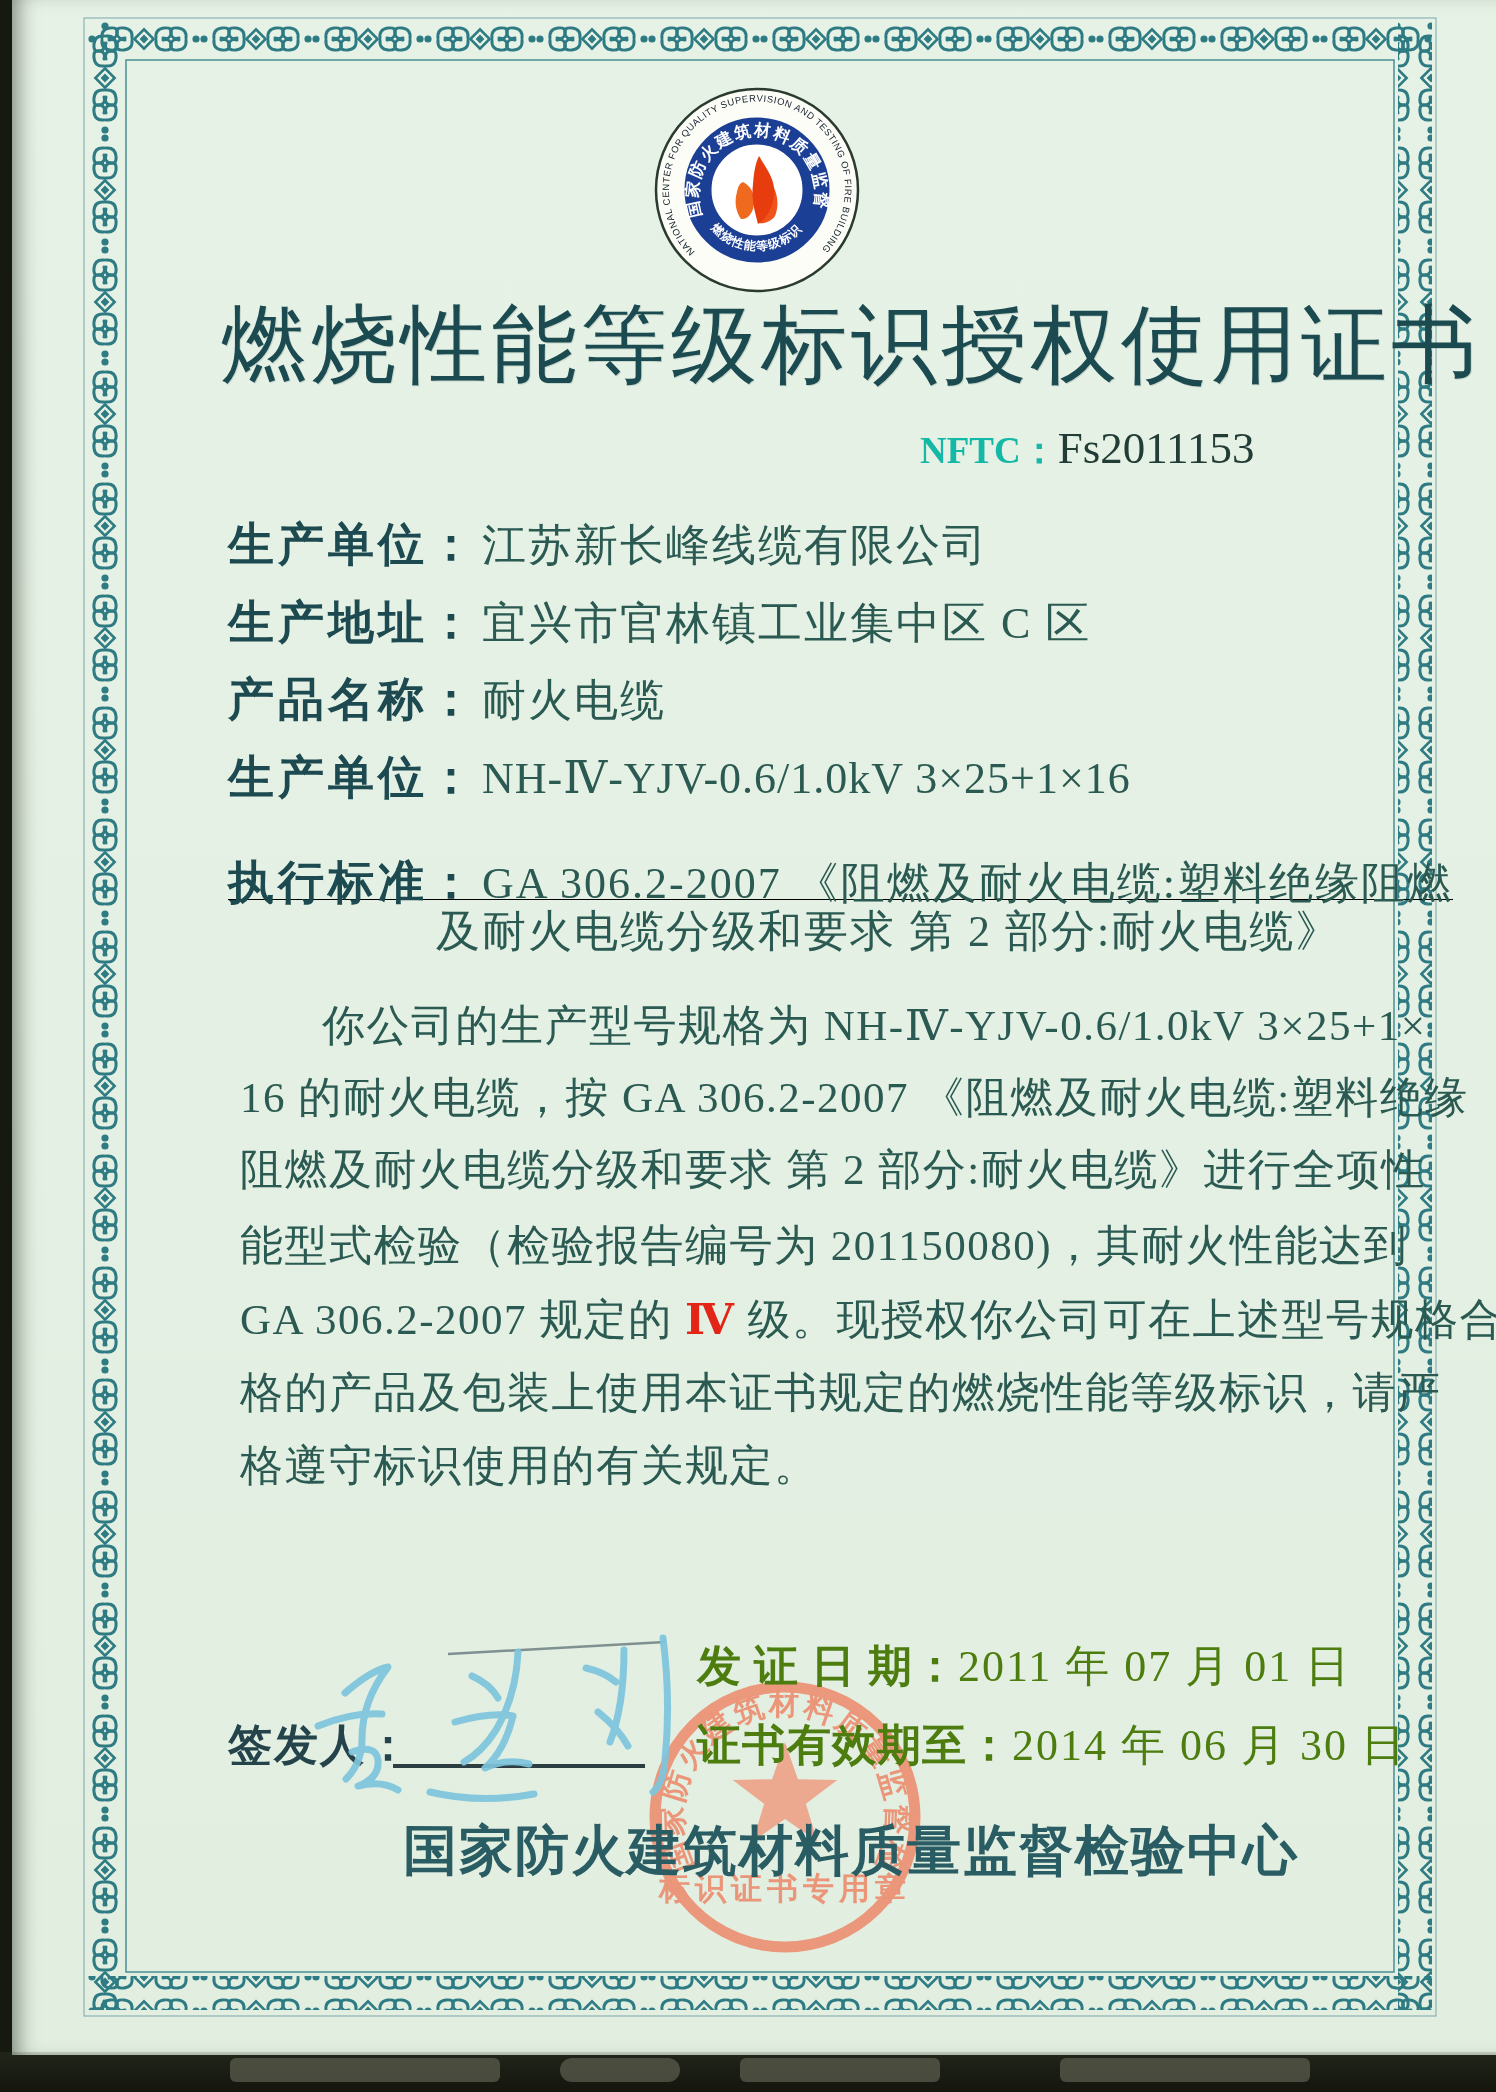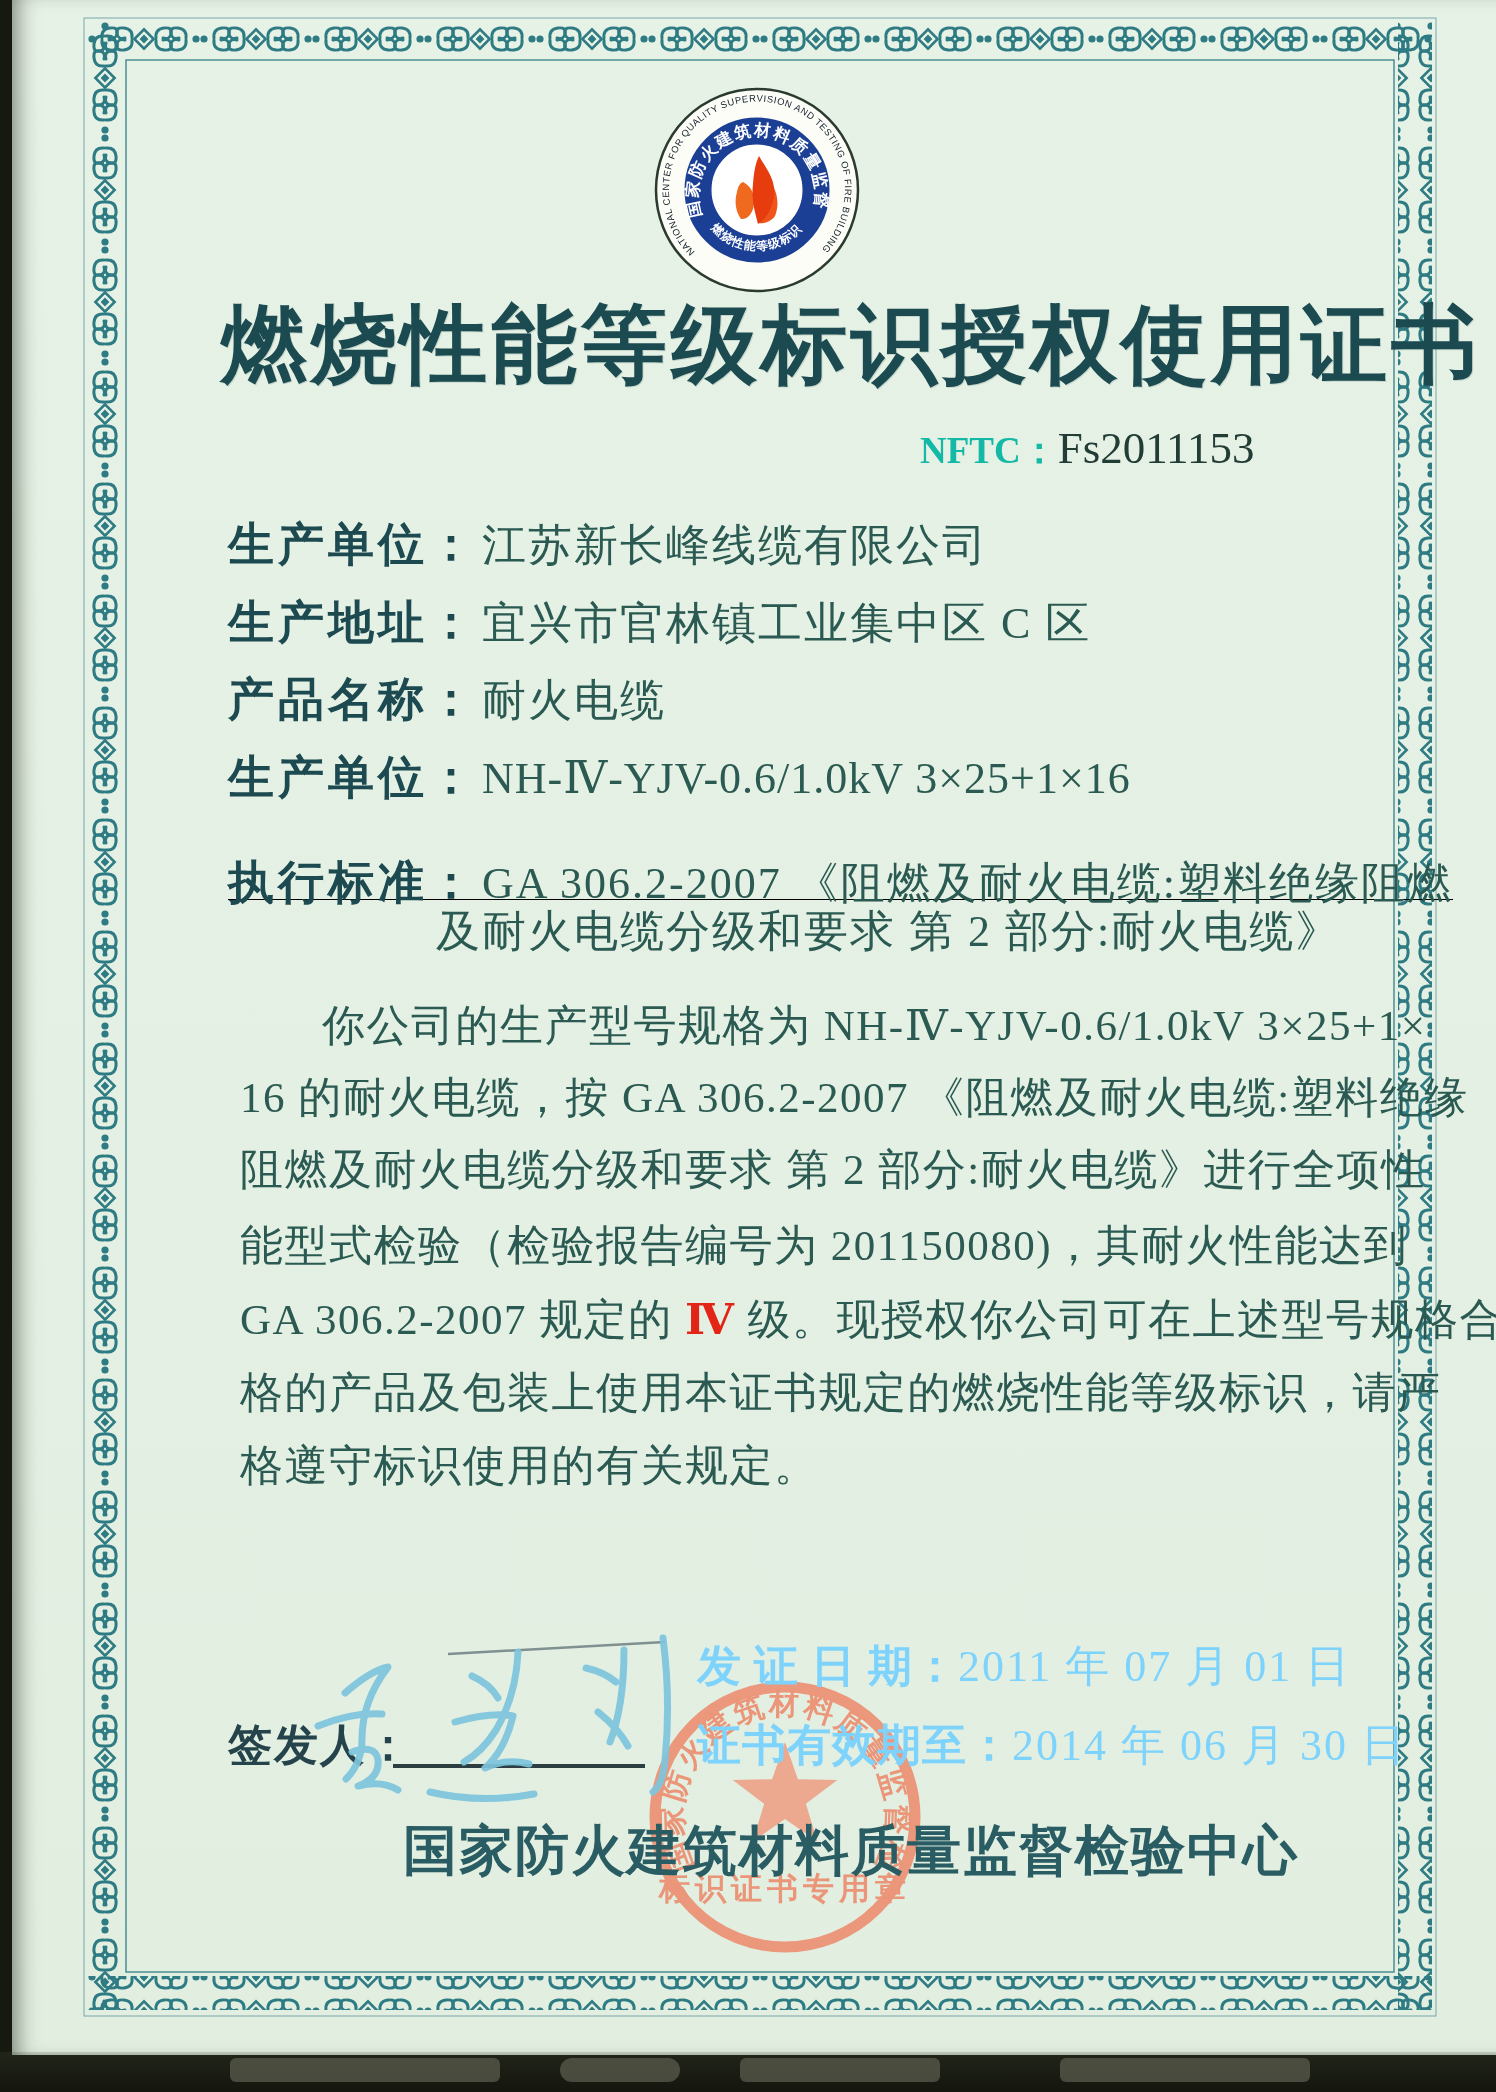--- a/index.html
+++ b/index.html
@@ -7,30 +7,30 @@
          font-family:"Liberation Serif","DejaVu Serif",serif;}
   .paper{position:absolute;left:12px;top:0;width:1484px;height:2055px;
          background:linear-gradient(180deg,#e7f2e6 0%,#e4f0e3 55%,#e1eee0 100%);
          box-shadow:inset 16px 0 22px -12px rgba(18,28,12,.55);}
   .scanbed{position:absolute;left:0;bottom:0;width:1496px;height:40px;
            background:linear-gradient(180deg,#53564531,#14160e);}
   .scanbed .slab{position:absolute;top:6px;height:24px;border-radius:6px;background:#6f7260;opacity:.55;}
   svg{position:absolute;left:0;top:0;}
   .layer{position:absolute;left:0;top:0;width:1496px;height:2092px;}
   .txt{position:absolute;white-space:nowrap;line-height:1.15;}
-  .title{font-size:86px;font-weight:700;letter-spacing:4px;color:#1b4a50;
+  .title{font-size:86px;font-weight:400;letter-spacing:4px;color:#1b4a50;
          text-shadow:1px 1px 0 rgba(20,60,60,.15);}
   .certno{font-size:45px;color:#223c36;}
   .certno .red{color:#14b8a6;font-weight:700;font-size:37px;}
   .flabel{font-size:46px;font-weight:700;letter-spacing:4px;color:#1c4a50;}
   .fvalue{font-size:44px;letter-spacing:2px;color:#2b5a52;}
   .fvalue.latin{letter-spacing:1px;text-align:right;}
   .bodyline{font-size:43px;letter-spacing:1.5px;color:#2b5a52;}
   .grade-red{color:#e22516;font-weight:700;}
-  .issue{font-size:44px;color:#7dd3fc;}
+  .issue{font-size:44px;color:#4d7c0f;}
   .issue .lab{font-weight:700;letter-spacing:1px;}
   .issue .val{letter-spacing:2px;}
   .sig-label{font-size:44px;font-weight:700;color:#25434a;letter-spacing:2px;}
   .underline{position:absolute;left:393px;top:1764px;width:252px;height:4px;background:#2c3e42;}
   .org{font-size:54px;font-weight:700;letter-spacing:2px;color:#2a5c63;}
   
   .st{fill:none;stroke:#2e7b83;stroke-width:3;stroke-linecap:round;}
   .st2{fill:none;stroke:#2e7b83;stroke-width:2.6;}
   .st3{fill:#2e7b83;stroke:none;}
   .thin{fill:none;stroke:#4b8e95;stroke-width:1.5;}

